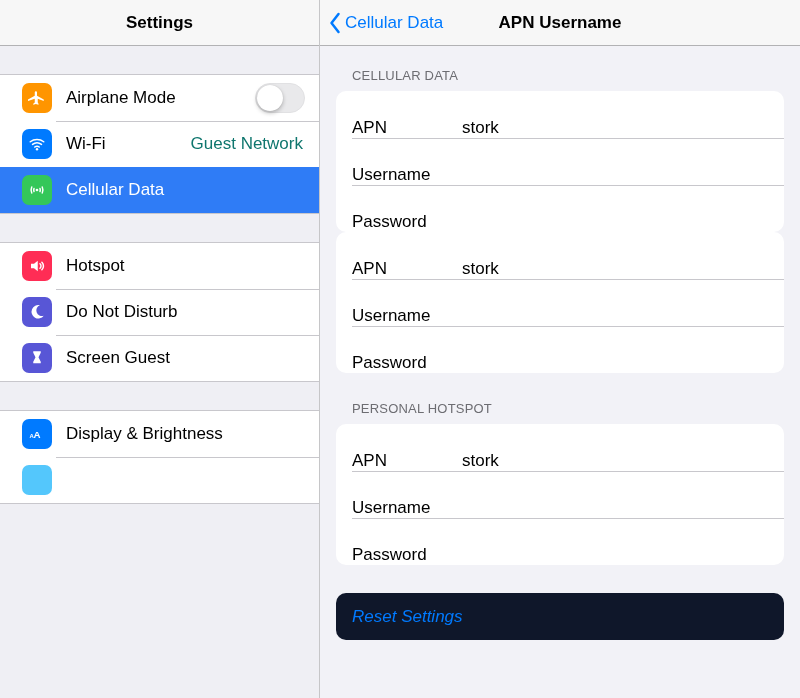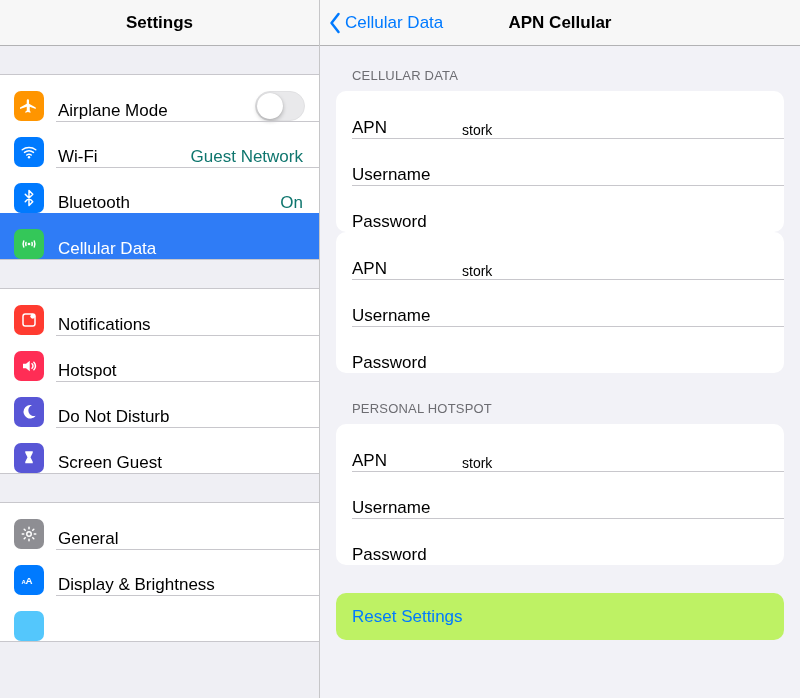--- a/index.html
+++ b/index.html
@@ -35,23 +35,23 @@
   .group-gap {
     height: 28px;
   }
   .settings-group {
     background: #fff;
     border-top: 1px solid #c8c7cc;
     border-bottom: 1px solid #c8c7cc;
   }
   .settings-row {
     display: flex;
-    align-items: flex-end;
+    align-items: center;
     height: 46px;
-    padding: 0 14px 0 14px;
+    padding: 0 14px 0 22px;
     position: relative;
   }
   .settings-row + .settings-row::before {
     content: "";
     position: absolute;
     top: 0;
     left: 56px;
     right: 0;
     height: 1px;
     background: #c8c7cc;
@@ -156,29 +156,30 @@
     top: 0; left: 16px; right: 0; height: 1px;
     background: #c8c7cc;
   }
   .form-label {
     width: 110px;
     flex-shrink: 0;
   }
   .form-input {
     border: none;
     outline: none;
-    font-size: 14px;
+    font-size: 17px;
     flex: 1 1 auto;
     background: transparent;
   }
 
   .reset-group {
     margin: 28px 16px 0 16px;
-    background: #bef264;
+    background: #0f172a;
     border-radius: 10px;
+    font-style: italic;
   }
   .reset-btn {
     color: #007aff;
     height: 47px;
     display: flex;
     align-items: center;
     padding: 0 16px;
     cursor: pointer;
   }
 </style>
@@ -207,54 +208,34 @@
           <span class="row-icon" style="background: rgb(0, 122, 255);">
             <svg viewBox="0 0 24 24">
               <path fill="none" stroke="#fff" stroke-width="2" stroke-linecap="round" d="M3 9a15 15 0 0 1 18 0M6 12.5a10 10 0 0 1 12 0M9 16a5 5 0 0 1 6 0"></path>
               <circle cx="12" cy="19" r="1.6" fill="#fff"></circle>
             </svg>
           </span>
           <span class="row-label">Wi-Fi</span>
           <span class="row-spacer"></span>
           <span class="row-value">Guest Network</span>
         </div>
-        <div class="settings-row">
-          <span class="row-icon" style="background: rgb(0, 122, 255);">
-            <svg viewBox="0 0 24 24">
-              <path fill="none" stroke="#fff" stroke-width="2" stroke-linejoin="round" stroke-linecap="round" d="M7 7l10 10-5 5V2l5 5L7 17"></path>
-            </svg>
-          </span>
-          <span class="row-label">Bluetooth</span>
-          <span class="row-spacer"></span>
-          <span class="row-value">On</span>
-        </div>
         <div class="settings-row selected">
           <span class="row-icon" style="background: rgb(52, 199, 89);">
             <svg viewBox="0 0 24 24">
               <path fill="none" stroke="#fff" stroke-width="2" stroke-linecap="round" d="M5 8a10 10 0 0 0 0 8M8 10a6 6 0 0 0 0 4M19 8a10 10 0 0 1 0 8M16 10a6 6 0 0 1 0 4"></path>
               <circle cx="12" cy="12" r="1.8" fill="#fff"></circle>
             </svg>
           </span>
           <span class="row-label">Cellular Data</span>
           <span class="row-spacer"></span>
         </div>
       </div>
       <div class="group-gap"></div>
       <div class="settings-group">
         <div class="settings-row">
-          <span class="row-icon" style="background: rgb(255, 59, 48);">
-            <svg viewBox="0 0 24 24">
-              <rect x="4" y="4" width="16" height="16" rx="3" fill="none" stroke="#fff" stroke-width="2"></rect>
-              <circle cx="17" cy="7" r="3.2" fill="#fff"></circle>
-            </svg>
-          </span>
-          <span class="row-label">Notifications</span>
-          <span class="row-spacer"></span>
-        </div>
-        <div class="settings-row">
           <span class="row-icon" style="background: rgb(255, 45, 85);">
             <svg viewBox="0 0 24 24">
               <path fill="#fff" d="M4 9v6h4l5 4V5L8 9z"></path>
               <path fill="none" stroke="#fff" stroke-width="2" stroke-linecap="round" d="M16 9a4 4 0 0 1 0 6M18.5 7a7 7 0 0 1 0 10"></path>
             </svg>
           </span>
           <span class="row-label">Hotspot</span>
           <span class="row-spacer"></span>
         </div>
         <div class="settings-row">
@@ -271,30 +252,20 @@
             <svg viewBox="0 0 24 24">
               <path fill="#fff" d="M7 3h10v2l-3 6 3 6v2H7v-2l3-6-3-6z"></path>
             </svg>
           </span>
           <span class="row-label">Screen Guest</span>
           <span class="row-spacer"></span>
         </div>
       </div>
       <div class="group-gap"></div>
       <div class="settings-group">
-        <div class="settings-row">
-          <span class="row-icon" style="background: rgb(142, 142, 147);">
-            <svg viewBox="0 0 24 24">
-              <circle cx="12" cy="12" r="3" fill="none" stroke="#fff" stroke-width="2"></circle>
-              <path fill="none" stroke="#fff" stroke-width="2" stroke-linecap="round" d="M12 3v2M12 19v2M3 12h2M19 12h2M5.6 5.6l1.4 1.4M17 17l1.4 1.4M18.4 5.6 17 7M7 17l-1.4 1.4"></path>
-            </svg>
-          </span>
-          <span class="row-label">General</span>
-          <span class="row-spacer"></span>
-        </div>
         <div class="settings-row">
           <span class="row-icon" style="background: rgb(0, 122, 255);">
             <svg viewBox="0 0 24 24">
               <text x="12" y="17" text-anchor="middle" font-size="13" font-weight="700" fill="#fff" font-family="Arial">A</text>
               <text x="5" y="17" text-anchor="middle" font-size="8" font-weight="700" fill="#fff" font-family="Arial">A</text>
             </svg>
           </span>
           <span class="row-label">Display &amp; Brightness</span>
           <span class="row-spacer"></span>
         </div>
@@ -307,21 +278,21 @@
 </div>
 
 <div class="detail">
   <div class="detail-header">
     <div class="back-btn">
       <svg viewBox="0 0 12 22">
           <path d="M10 2 L3 11 L10 20" stroke="#007aff" stroke-width="2.5" fill="none" stroke-linecap="round" stroke-linejoin="round"></path>
         </svg>
       <span>Cellular Data</span>
     </div>
-    <div class="detail-title">APN Cellular</div>
+    <div class="detail-title">APN Username</div>
   </div>
 
   <div id="detail-sections">
       <div class="section-header">Cellular Data</div>
       <div class="form-group">
         <div class="form-row">
           <span class="form-label">APN</span>
           <input class="form-input" type="text" value="stork" style="">
         </div>
         <div class="form-row">

